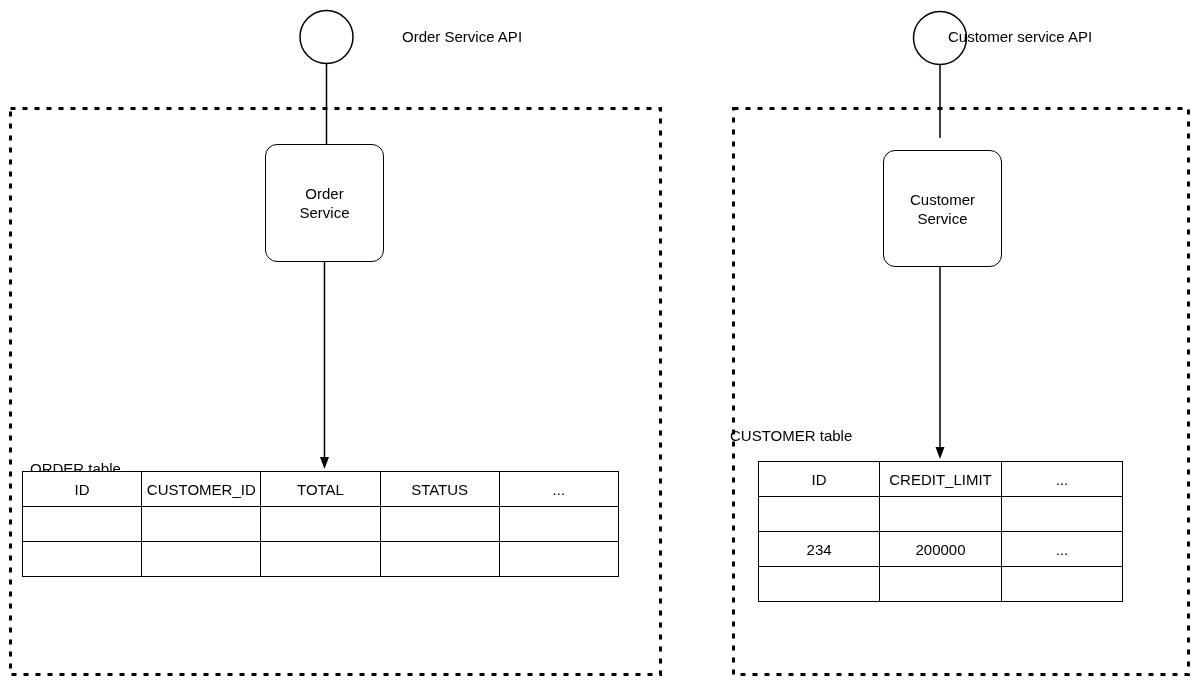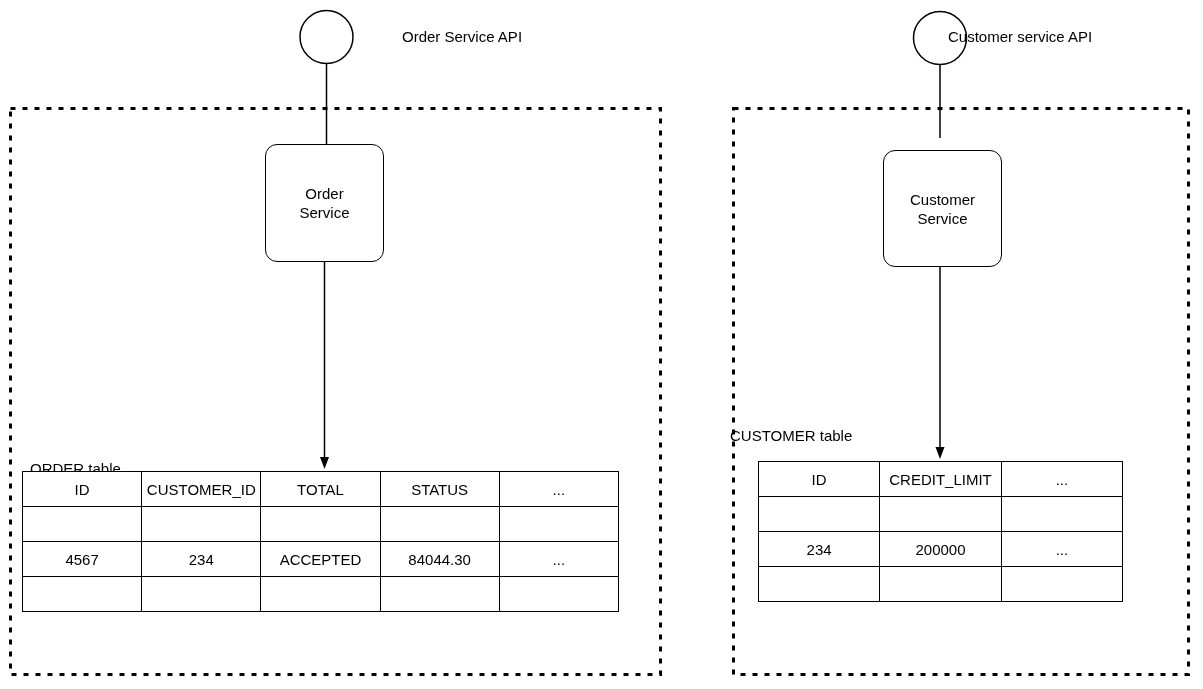--- a/index.html
+++ b/index.html
@@ -110,27 +110,20 @@
         <th>...</th>
       </tr>
       <tr>
         <td></td>
         <td></td>
         <td></td>
         <td></td>
         <td></td>
       </tr>
       <tr>
-        <td>4567</td>
-        <td>234</td>
-        <td>ACCEPTED</td>
-        <td>84044.30</td>
-        <td>...</td>
-      </tr>
-      <tr>
         <td></td>
         <td></td>
         <td></td>
         <td></td>
         <td></td>
       </tr>
     </tbody>
   </table>
 
   <div class="label" style="left:948px; top:28px;">Customer service API</div>

